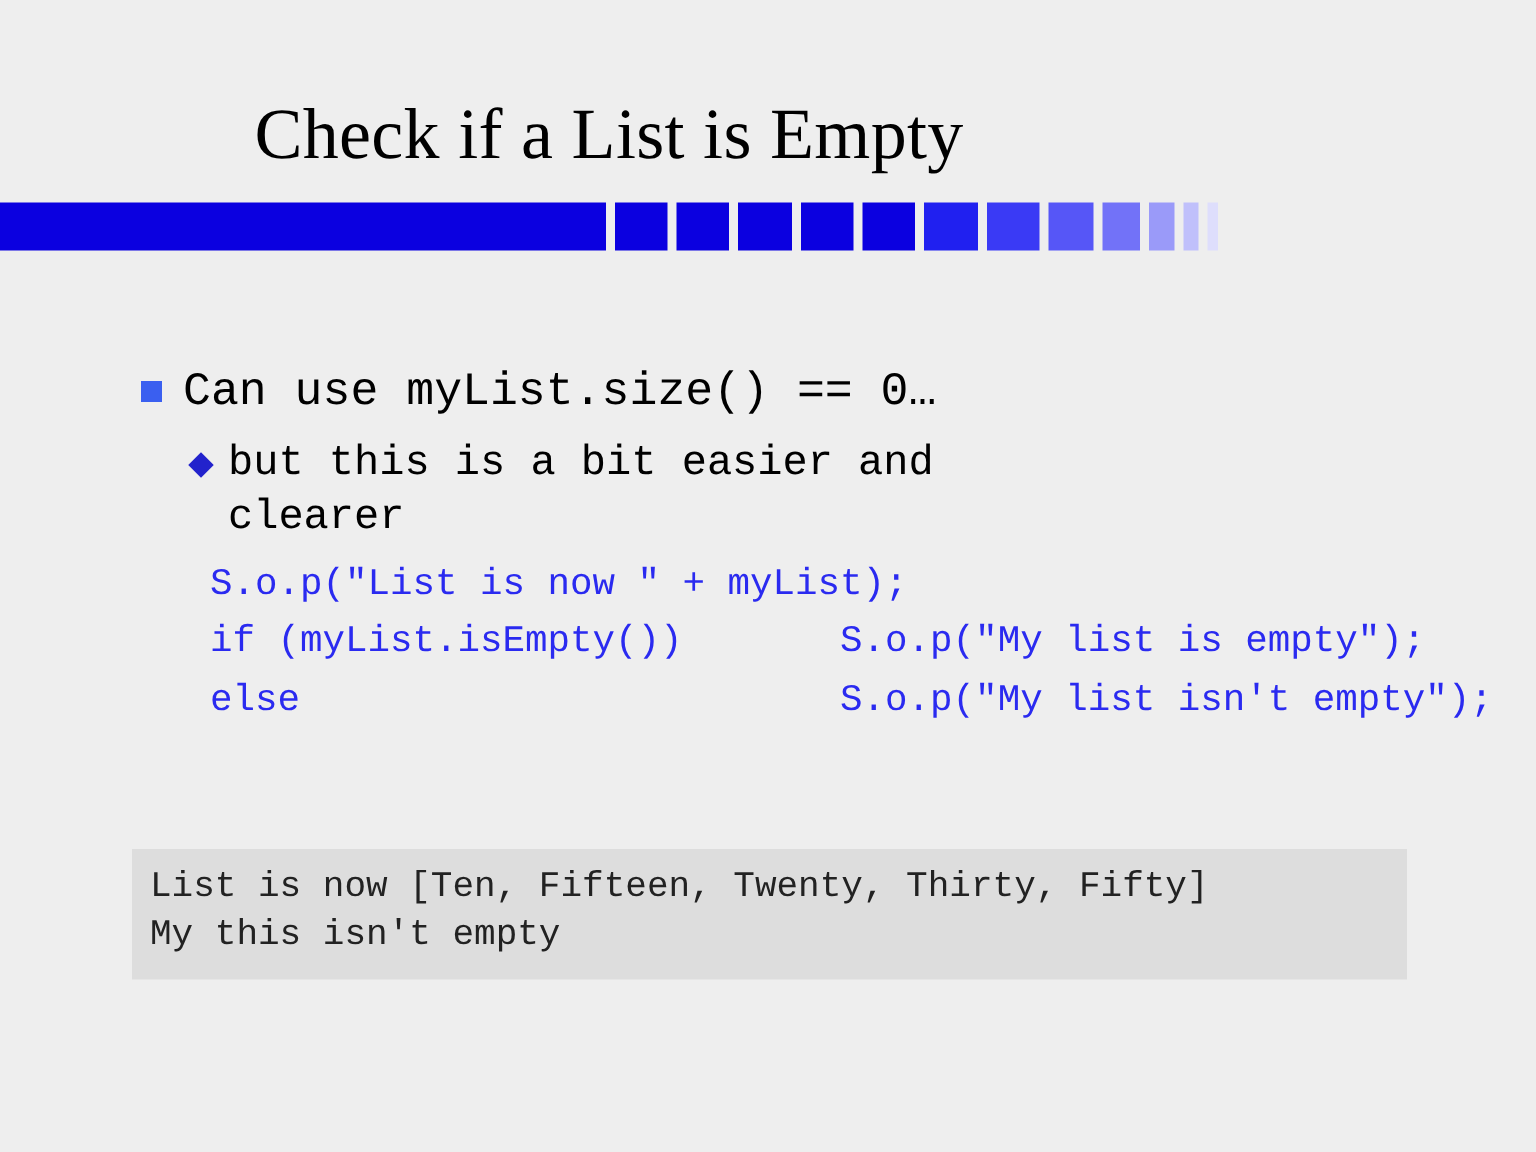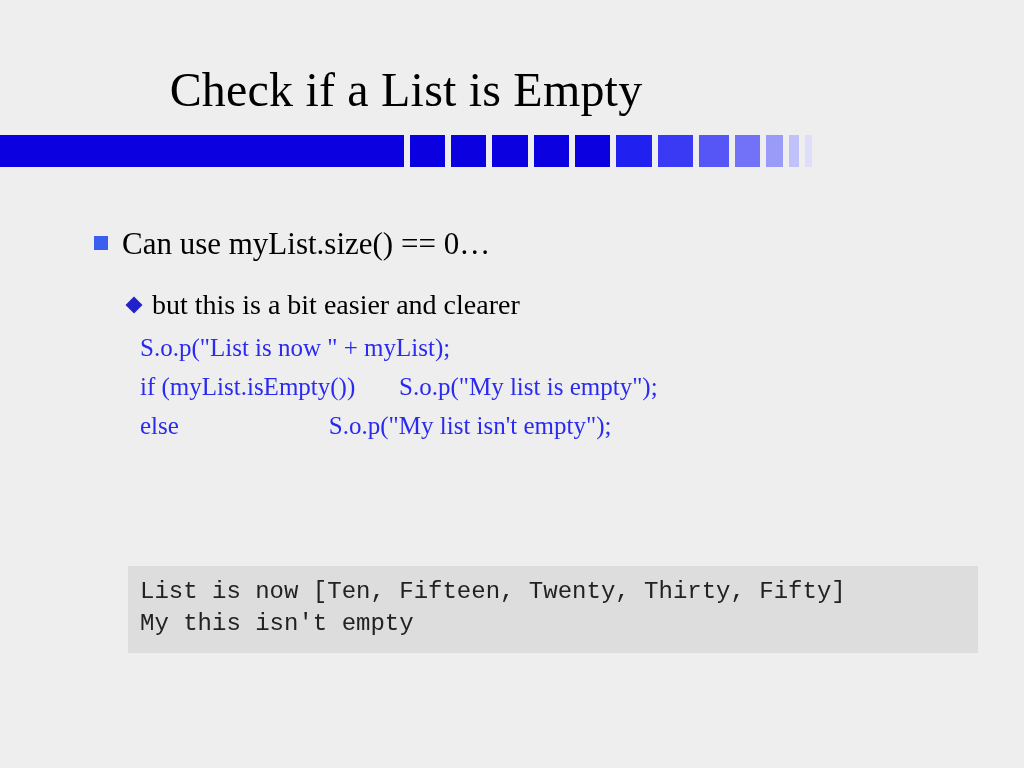--- a/index.html
+++ b/index.html
@@ -31,21 +31,22 @@
     align-items: center;
     gap: 6px;
     width: 100%;
     height: 32px;
     padding-left: 0;
   }
   .ribbon .bar {
     height: 32px;
   }
   .content {
-    padding: 58px 70px 0 94px;
+    padding: 76px 70px 0 94px;
+    font-family: Liberation Mono, monospace;
   }
   .bullet-row {
     display: flex;
     align-items: flex-start;
     gap: 14px;
   }
   .sq-bullet {
     width: 14px;
     height: 14px;
     background: #3a5ff0;
@@ -54,21 +55,21 @@
   }
   .main-text {
     font-size: 31px;
     line-height: 1.25;
   }
   .sub-row {
     display: flex;
     align-items: flex-start;
     gap: 12px;
     margin-left: 34px;
-    margin-top: 23px;
+    margin-top: 10px;
   }
   .diamond-bullet {
     width: 12px;
     height: 12px;
     background: #2222cc;
     transform: rotate(45deg);
     margin-top: 12px;
     flex-shrink: 0;
   }
   .sub-text {
@@ -90,21 +91,20 @@
     left: 88px;
     top: 566px;
     width: 850px;
     background: #dddddd;
     font-family: "Courier New", Courier, monospace;
     font-size: 24px;
     color: #222;
     padding: 10px 12px 12px 12px;
     line-height: 1.35;
     box-sizing: border-box;
-    margin-left: 40px;
   }
   .output-box div {
     white-space: pre;
   }
 </style>
 </head>
 <body>
 
 <div class="slide">
 

